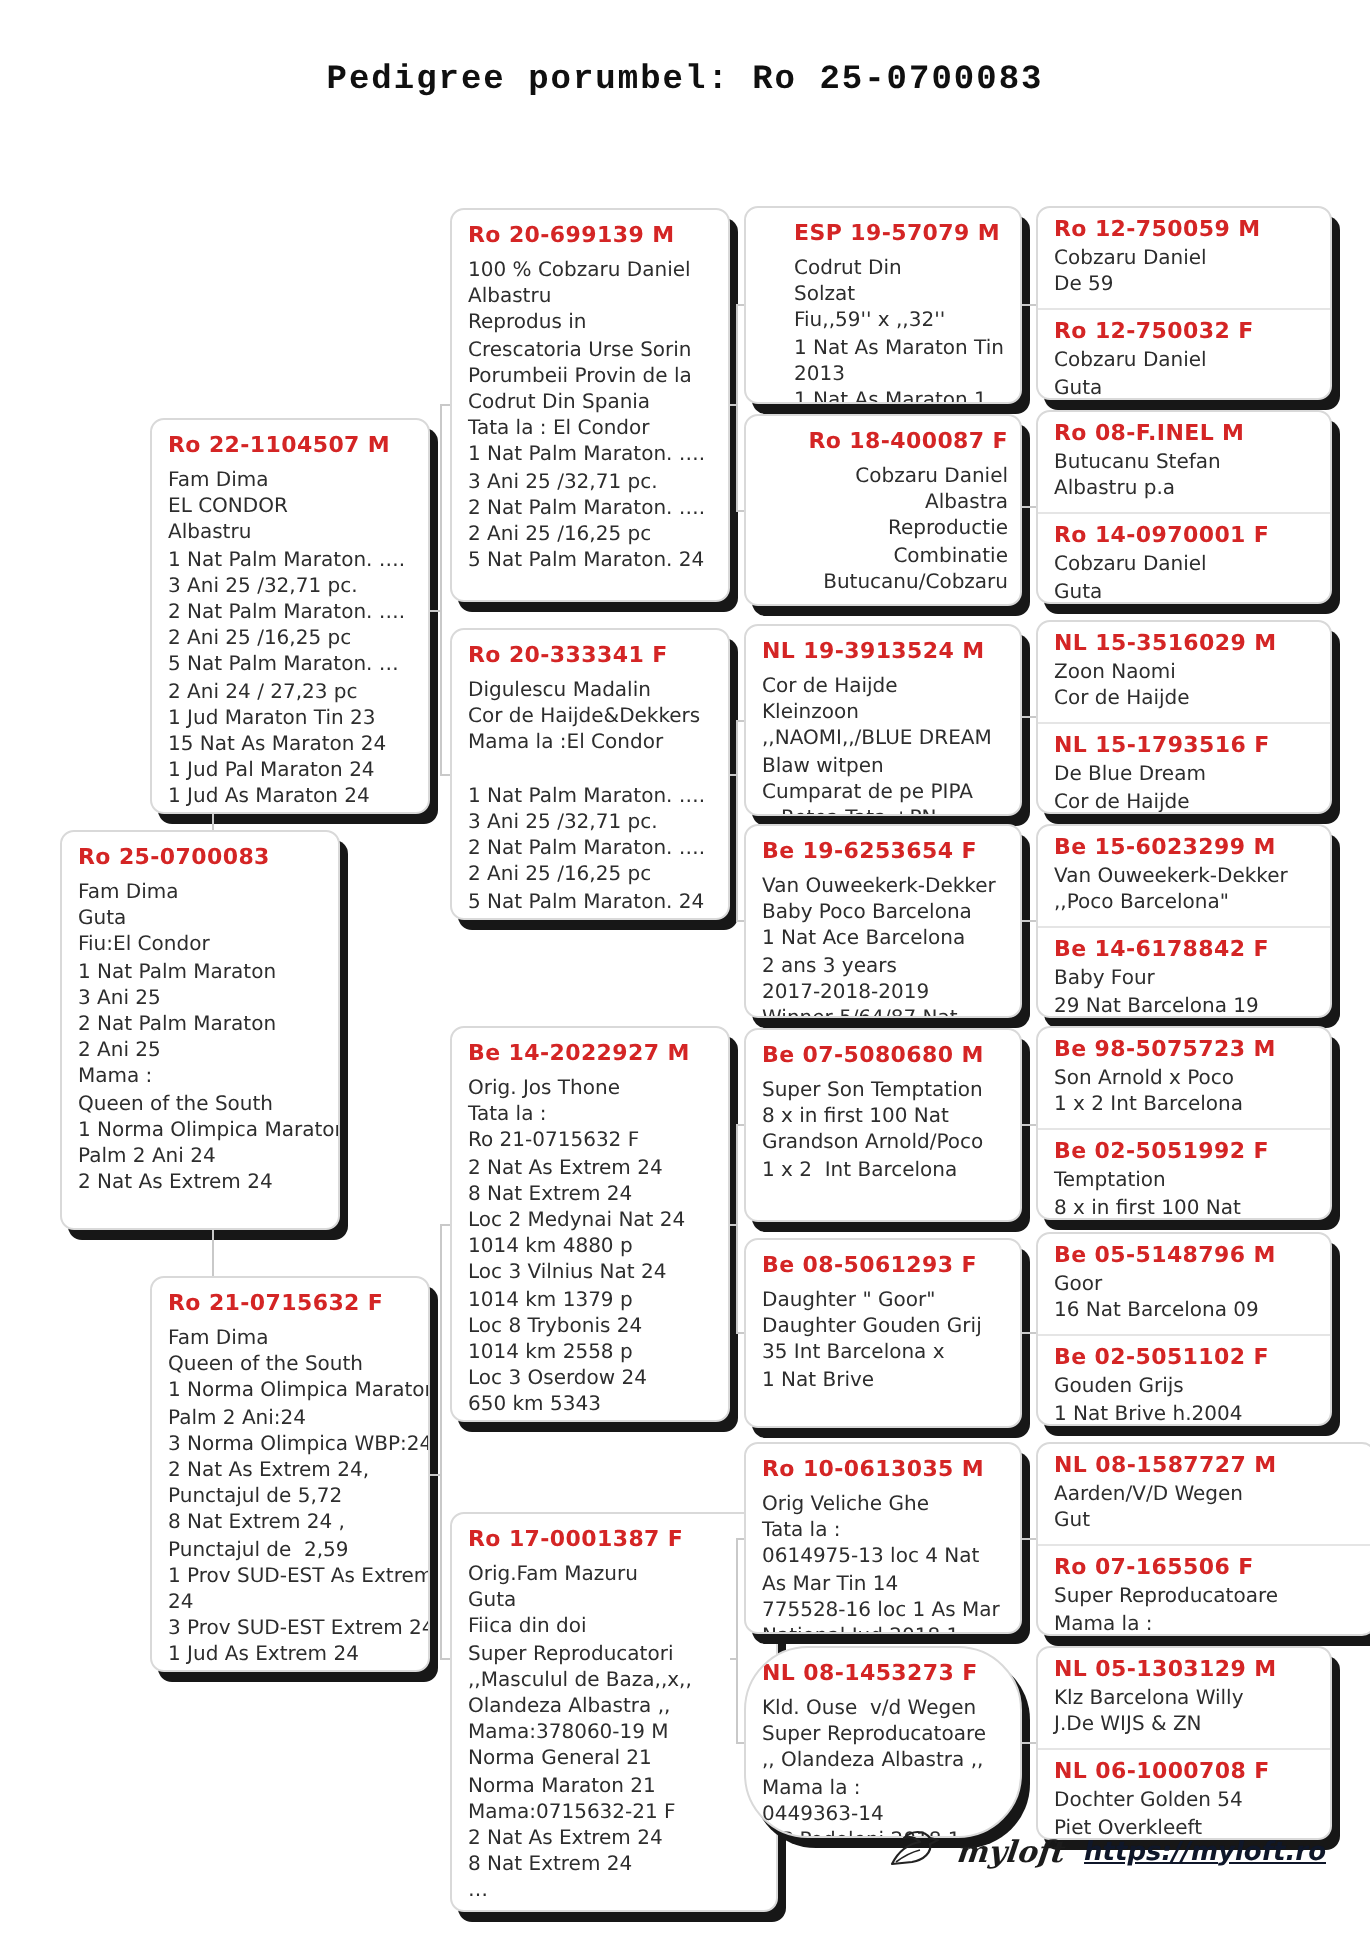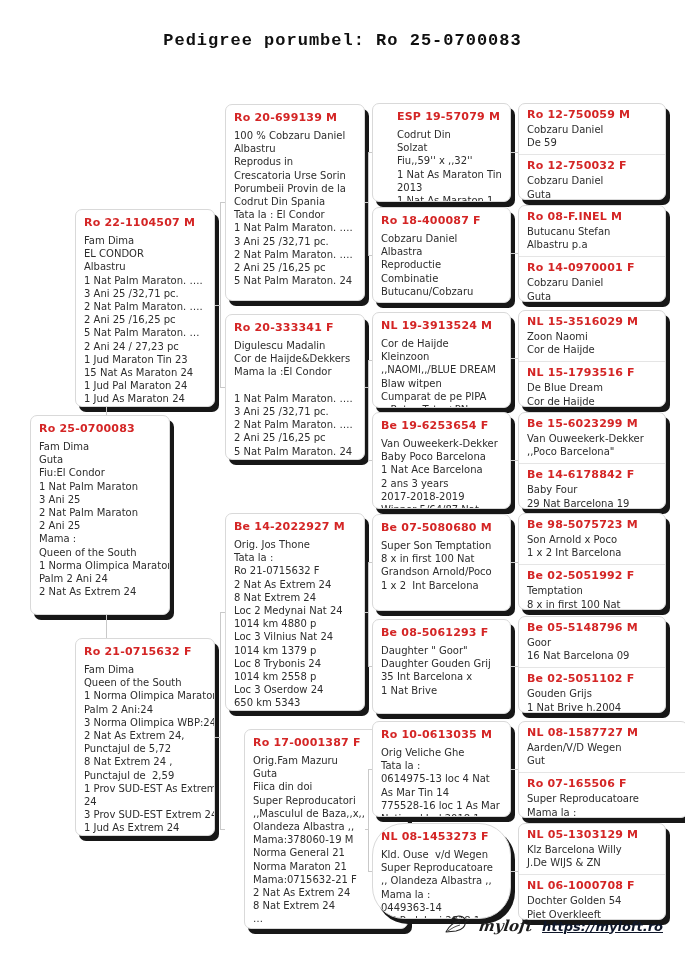--- a/index.html
+++ b/index.html
@@ -118,21 +118,21 @@
         <div class="line">8 Nat Extrem 24</div>
         <div class="line">Loc 2 Medynai Nat 24</div>
         <div class="line">1014 km 4880 p</div>
         <div class="line">Loc 3 Vilnius Nat 24</div>
         <div class="line">1014 km 1379 p</div>
         <div class="line">Loc 8 Trybonis 24</div>
         <div class="line">1014 km 2558 p</div>
         <div class="line">Loc 3 Oserdow 24</div>
         <div class="line">650 km 5343</div>
       </div>
-      <div class="card" style="left: 225px; top: 729px; width: 164px; height: 200px; margin-left: 19px;">
+      <div class="card" style="left: 225px; top: 756px; width: 164px; height: 200px;">
         <div class="ring">Ro 17-0001387 F</div>
         <div class="line">Orig.Fam Mazuru</div>
         <div class="line">Guta</div>
         <div class="line">Fiica din doi</div>
         <div class="line">Super Reproducatori</div>
         <div class="line">,,Masculul de Baza,,x,,</div>
         <div class="line">Olandeza Albastra ,,</div>
         <div class="line">Mama:378060-19 M</div>
         <div class="line">Norma General 21</div>
         <div class="line">Norma Maraton 21</div>
@@ -143,21 +143,21 @@
       </div>
       <div class="card" style="left: 372px; top: 103px; width: 139px; height: 99px; padding-left: 24px;">
         <div class="ring">ESP 19-57079 M</div>
         <div class="line">Codrut Din</div>
         <div class="line">Solzat</div>
         <div class="line">Fiu,,59'' x ,,32''</div>
         <div class="line">1 Nat As Maraton Tin</div>
         <div class="line">2013</div>
         <div class="line">1 Nat As Maraton 1</div>
       </div>
-      <div class="card" style="left: 372px; top: 207px; width: 139px; height: 96px;">
+      <div class="card" style="left: 372px; top: 207px; width: 139px; height: 96px; text-align: right;">
         <div class="ring">Ro 18-400087 F</div>
         <div class="line">Cobzaru Daniel</div>
         <div class="line">Albastra</div>
         <div class="line">Reproductie</div>
         <div class="line">Combinatie</div>
         <div class="line">Butucanu/Cobzaru</div>
       </div>
       <div class="card" style="left: 372px; top: 312px; width: 139px; height: 96px;">
         <div class="ring">NL 19-3913524 M</div>
         <div class="line">Cor de Haijde</div>

